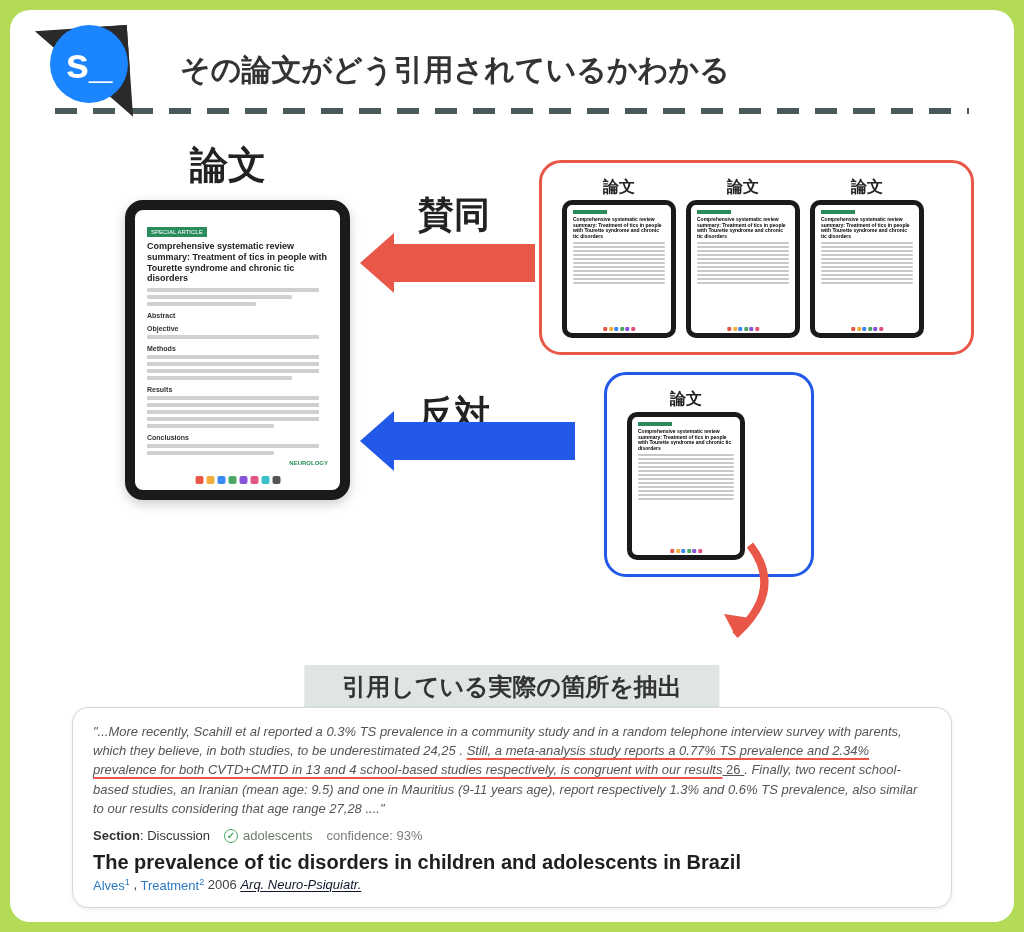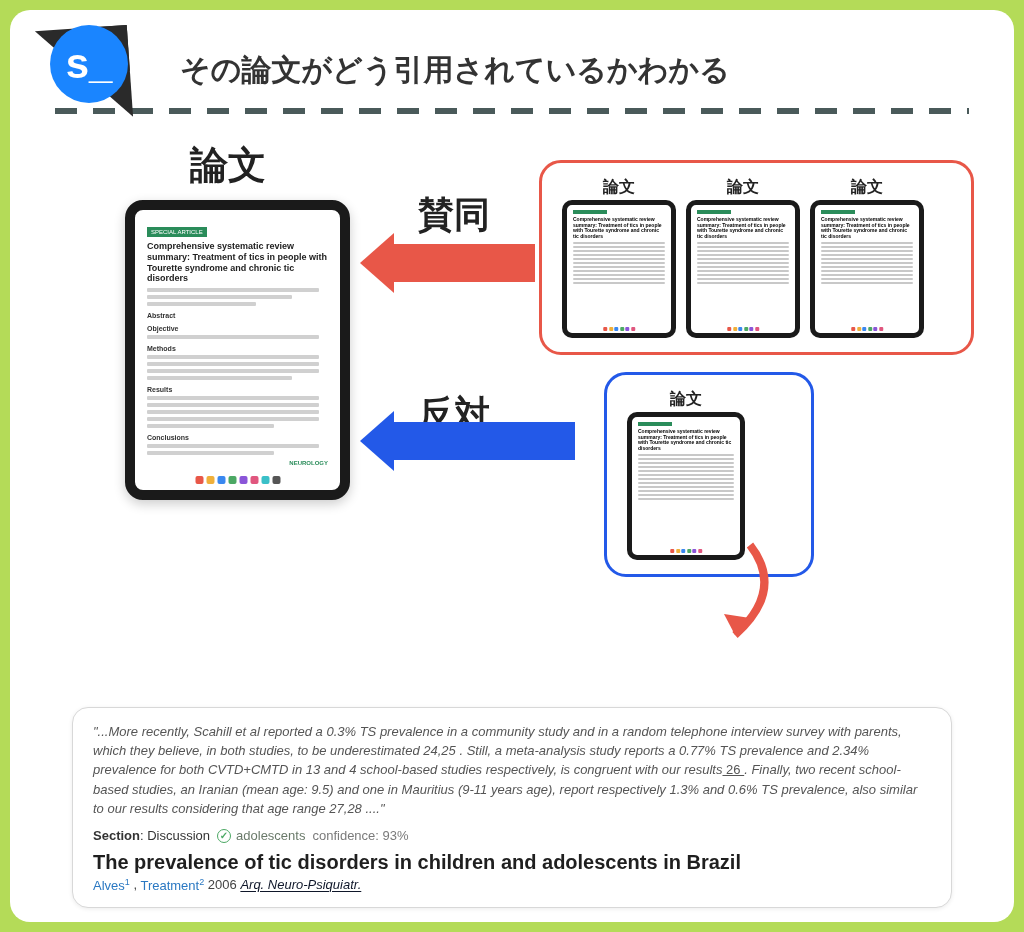--- a/index.html
+++ b/index.html
@@ -121,23 +121,23 @@
 .extract-card {
   position:absolute; top:697px; left:62px; right:62px;
   background:#fff; border:1px solid #d8d8d8; border-radius:16px;
   padding:14px 20px;
   box-shadow:0 1px 4px rgba(0,0,0,.08);
 }
 .extract-quote{
   font-size:13px; color:#555; line-height:1.48;
   font-style:italic;
 }
-.hlred { text-decoration-color:#e85748; text-decoration-thickness:2px; text-underline-offset:3px; }
+.hlred { text-decoration:underline; text-decoration-color:#e85748; text-decoration-thickness:2px; text-underline-offset:3px; }
 .ref { text-decoration:underline; font-style:normal; }
-.extract-meta { margin-top:10px; font-size:13px; color:#333; display:flex; align-items:center; gap:7px; }
+.extract-meta { margin-top:10px; font-size:13px; color:#333; display:flex; align-items:center; gap:14px; }
 .extract-meta .section b { font-weight:700; }
 .supp-pill { display:inline-flex; align-items:center; gap:5px; color:#6a7a6a; }
 .supp-pill .chk {
   width:14px; height:14px; border:1.6px solid #4ca864; border-radius:50%;
   display:inline-flex; align-items:center; justify-content:center;
   color:#4ca864; font-size:10px; font-weight:900;
 }
 .extract-title { margin-top:8px; font-size:20px; font-weight:700; color:#1f1f1f; }
 .extract-auth { font-size:13px; color:#444; margin-top:2px; }
 .extract-auth a { color:#2a78c2; text-decoration:none; }
@@ -303,20 +303,21 @@
           </div>
       </div>
     </div>
   </div>
 
   <svg class="curve-arrow" viewBox="0 0 120 110">
     <path d="M 70 5 Q 105 50 55 95" stroke="#e85748" stroke-width="8" fill="none"></path>
     <path d="M 55 95 L 70 78 L 44 74 Z" fill="#e85748"></path>
   </svg>
 
+  <div class="extract-hdr">引用している実際の箇所を抽出</div>
   <div class="extract-card">
     <p class="extract-quote">
       <span>"...More recently, Scahill et al reported a 0.3% TS prevalence in a community study and in a random telephone interview survey with parents, which they believe, in both studies, to be underestimated 24,25 . </span><span class="hlred">Still, a meta-analysis study reports a 0.77% TS prevalence and 2.34% prevalence for both CVTD+CMTD in 13 and 4 school-based studies respectively, is congruent with our results</span><span class="ref">  26  </span><span>. Finally, two recent school-based studies, an Iranian (mean age: 9.5) and one in Mauritius (9-11 years age), report respectively 1.3% and 0.6% TS prevalence, also similar to our results considering that age range 27,28 ...."</span>
     </p>
     <div class="extract-meta">
       <span class="section"><b>Section</b>: <span>Discussion</span></span>
       <span class="supp-pill">
         <span class="chk">✓</span>
         <span>adolescents</span>
       </span>

